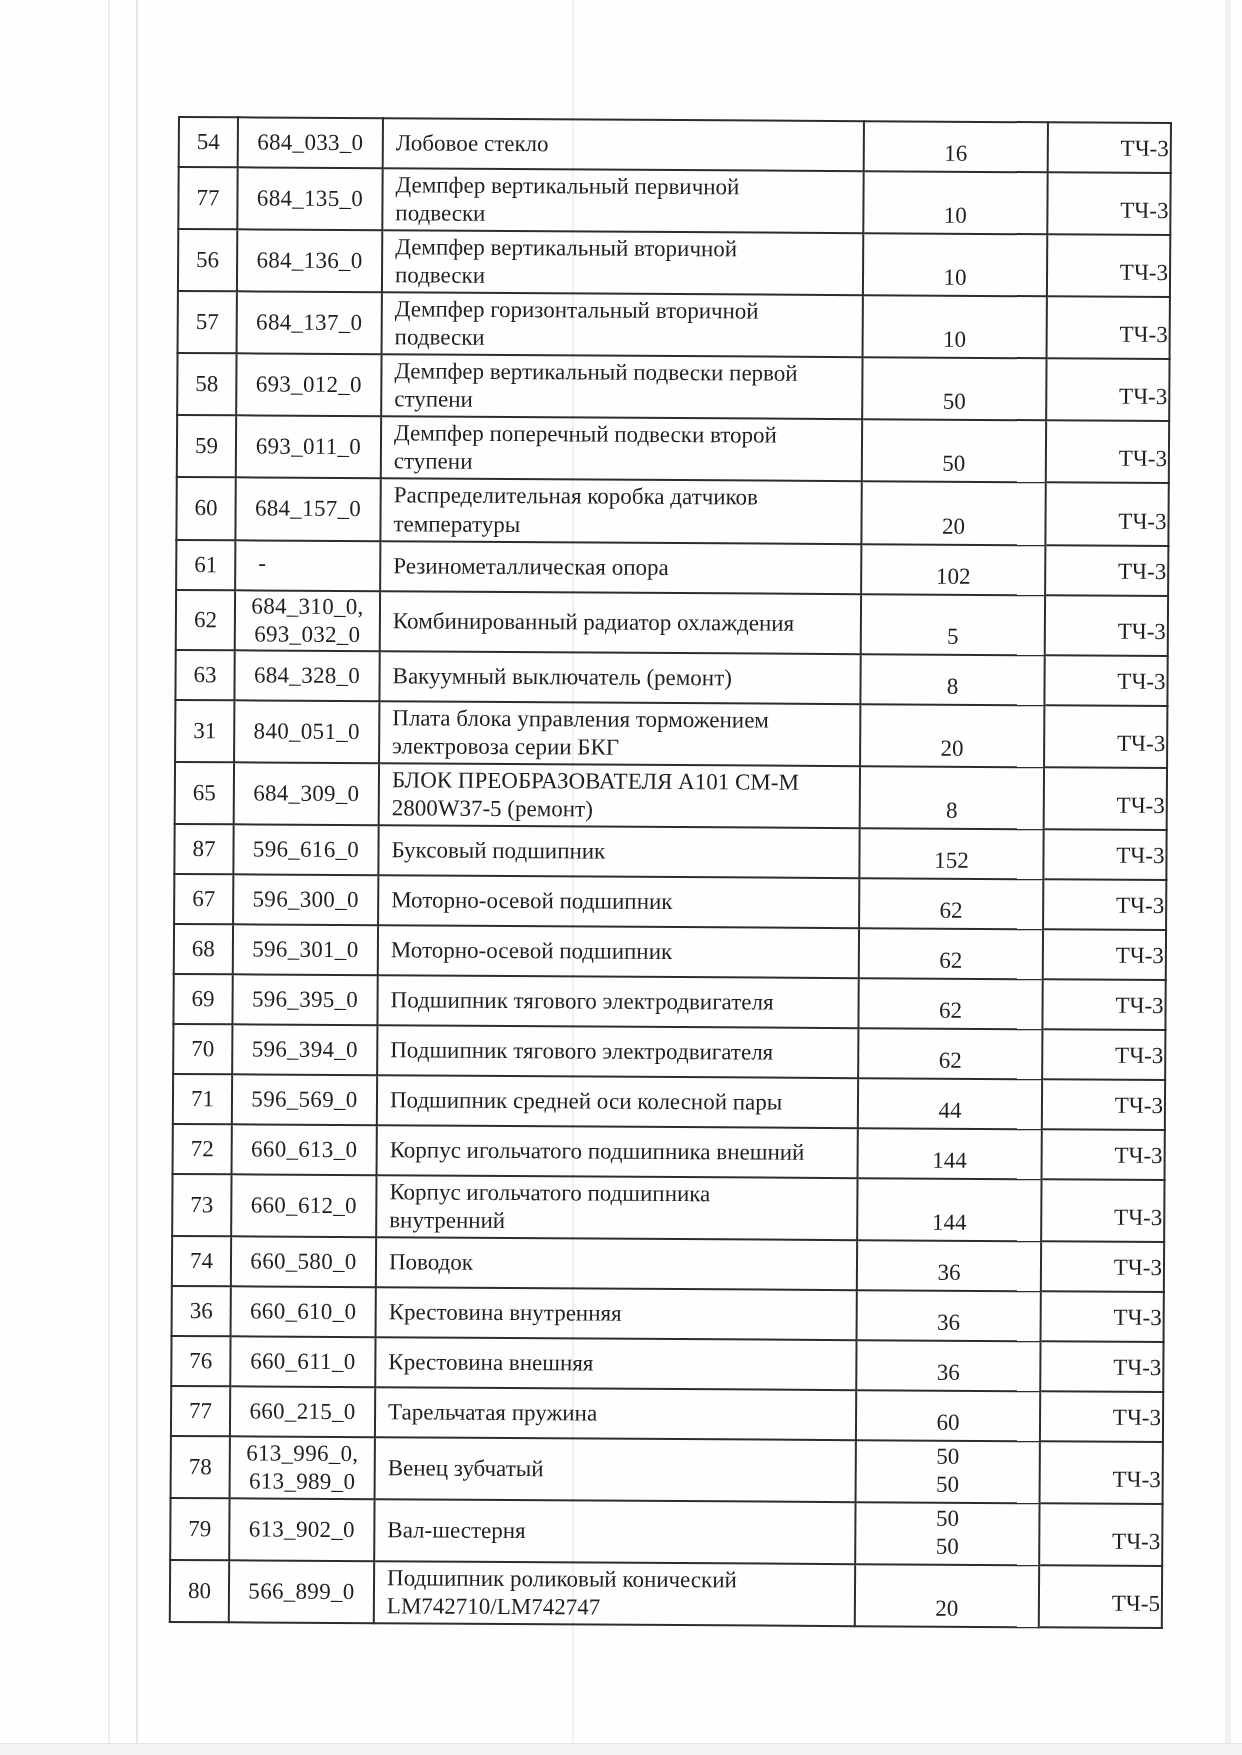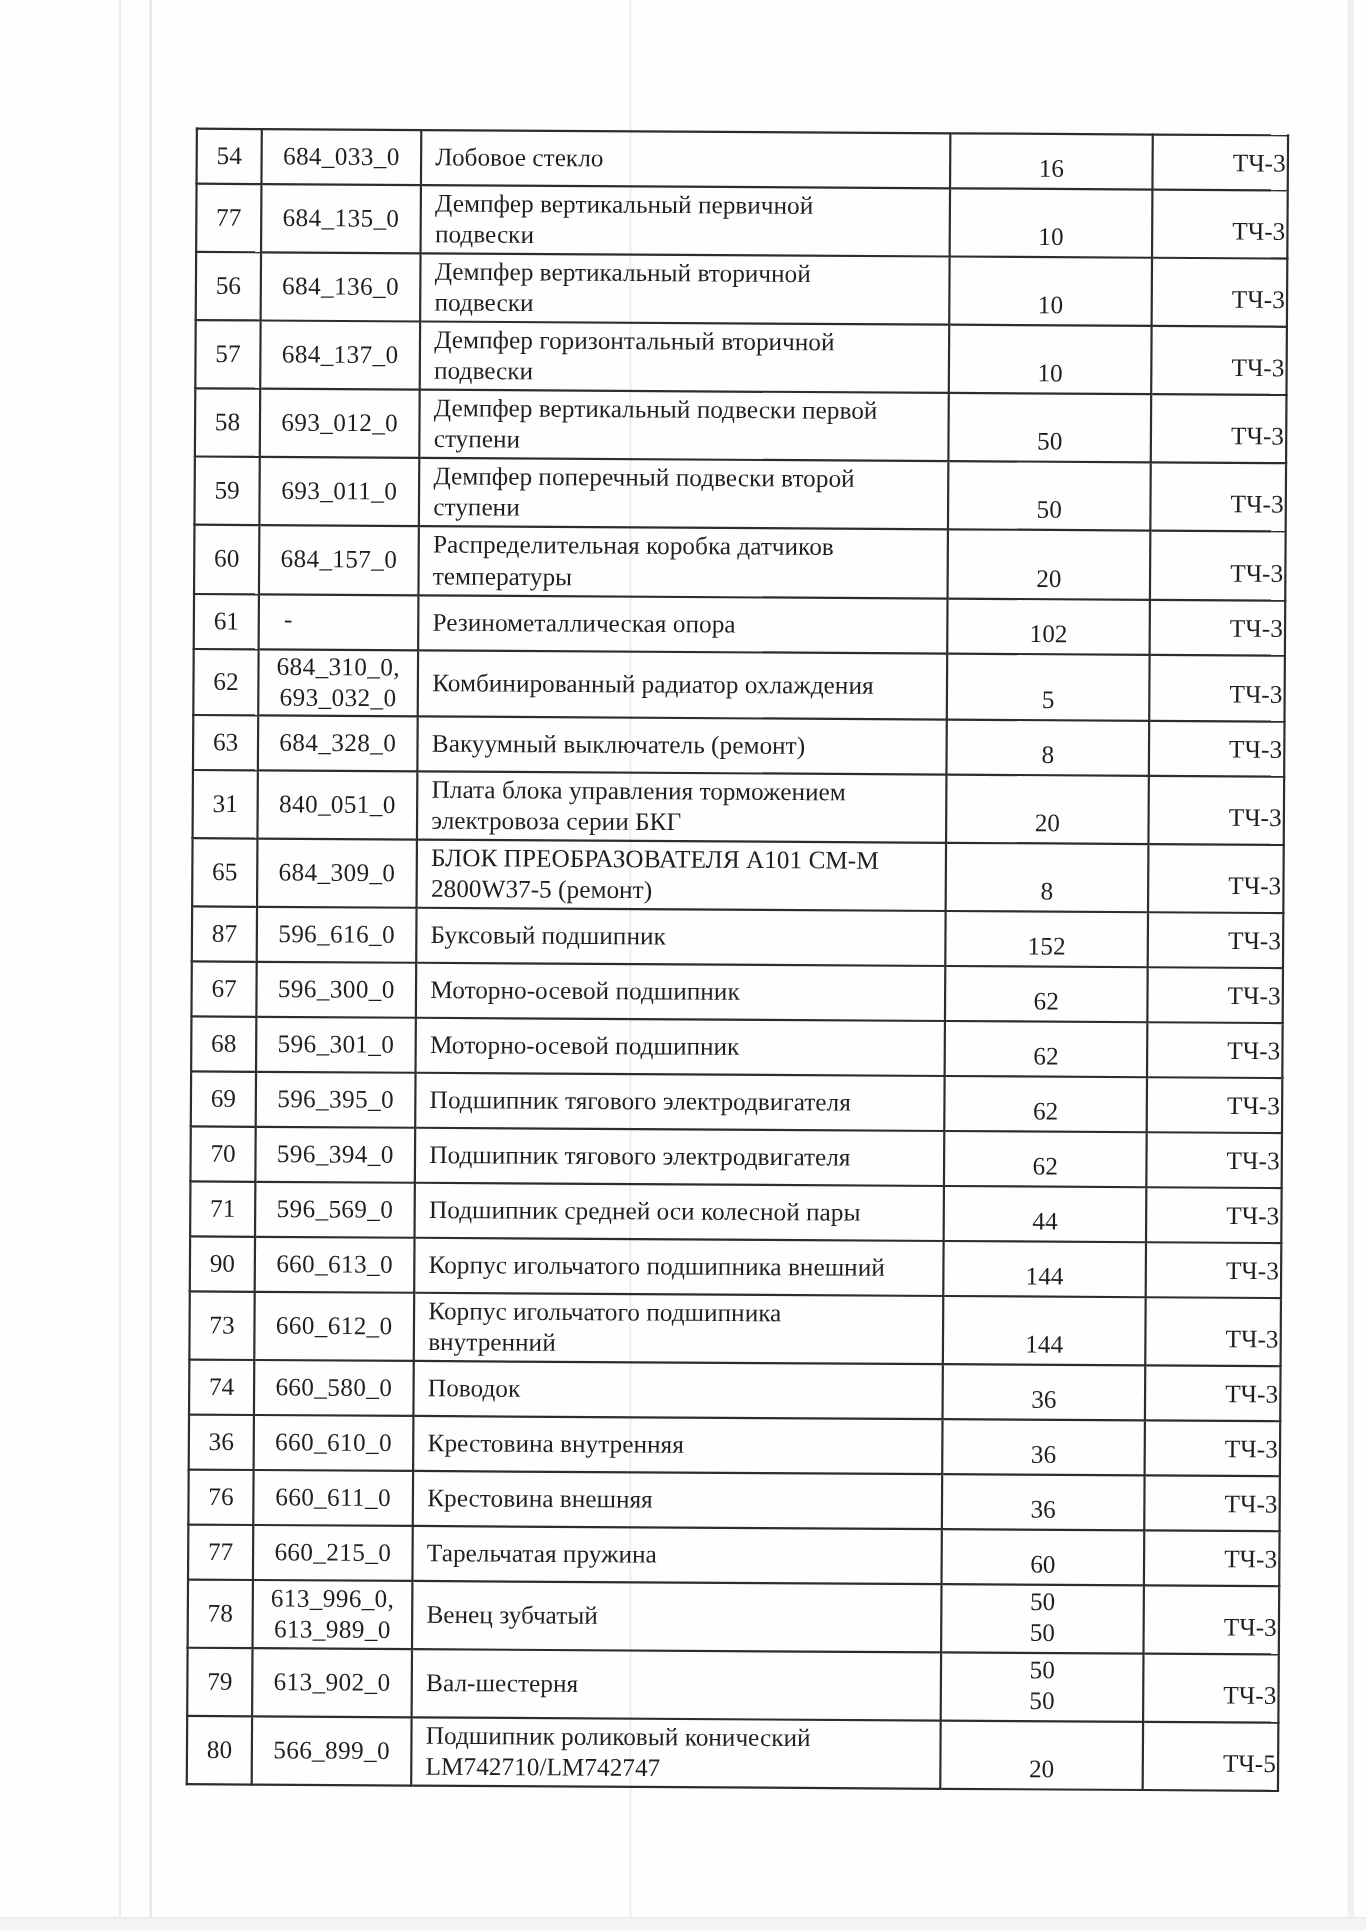--- a/index.html
+++ b/index.html
@@ -376,21 +376,21 @@
             </td>
             <td class="qty">
               <div class="ln">44</div>
             </td>
             <td class="depot">
               <div class="ln">ТЧ-3</div>
             </td>
           </tr>
           <tr class="short">
             <td class="num">
-              <div class="ln">90</div>
+              <div class="ln">72</div>
             </td>
             <td class="code">
               <div class="ln">660_613_0</div>
             </td>
             <td class="name">
               <div class="ln">Корпус игольчатого подшипника внешний</div>
             </td>
             <td class="qty">
               <div class="ln">144</div>
             </td>

